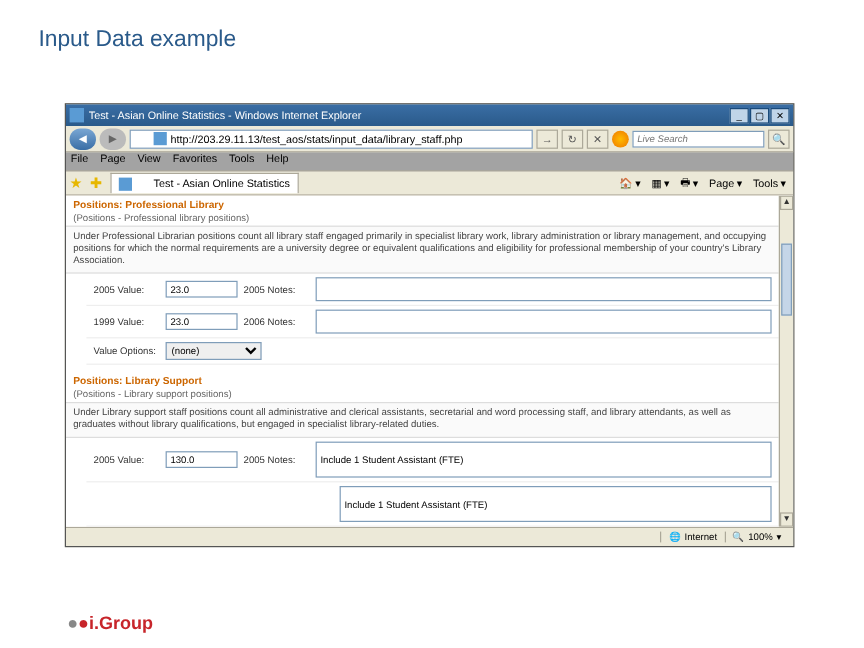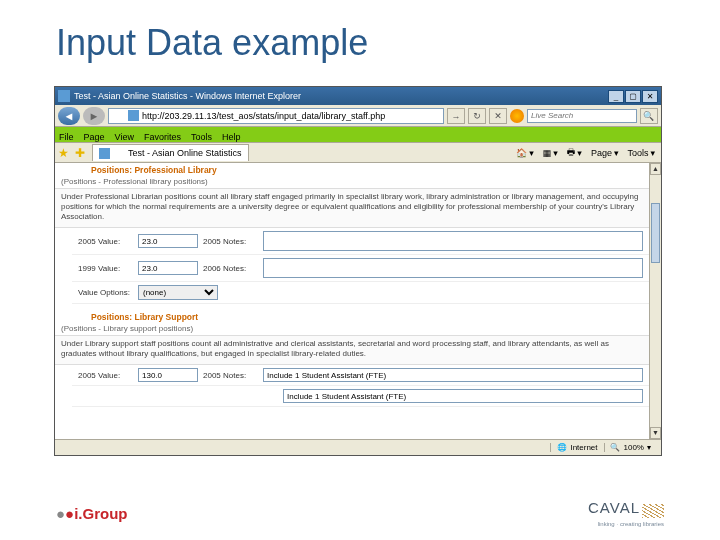--- a/index.html
+++ b/index.html
@@ -1,52 +1,52 @@
 <!DOCTYPE html>
 <html><head>
 <meta charset="utf-8">
 <style>
   * { box-sizing: border-box; margin: 0; padding: 0; }
   body { font-family: Tahoma, Arial, sans-serif; font-size: 9px; background: #fff; width: 720px; height: 540px; overflow: hidden; position: relative; }
   .slide { width: 720px; height: 540px; position: relative; background: #fff; }
-  .slide-title { font-family: Arial, sans-serif; font-size: 36px; color: #2a5a8a; padding: 22px 0 8px 56px; font-weight: normal; }
+  .slide-title { font-family: Arial, sans-serif; font-size: 19px; color: #2a5a8a; padding: 22px 0 8px 32px; font-weight: normal; }
   .browser { position: absolute; left: 54px; top: 86px; width: 608px; height: 370px; border: 1px solid #555; background: #ece9d8; display: flex; flex-direction: column; }
   .titlebar { height: 18px; background: linear-gradient(#3a6ea5,#2a5a8a); color: #fff; display: flex; align-items: center; padding: 0 3px; font-size: 9px; }
   .titlebar .t-icon { width: 12px; height: 12px; background: #5a9bd4; margin-right: 4px; }
   .titlebar .flex { flex: 1; }
   .win-btns { display: flex; gap: 1px; }
   .win-btn { width: 16px; height: 13px; background: #c0d4e8; border: 1px solid #1a4a7a; font-size: 8px; line-height: 11px; text-align: center; color: #000; }
   .navbar { height: 22px; background: #ece9d8; border-bottom: 1px solid #aca899; display: flex; align-items: center; padding: 0 3px; gap: 3px; }
   .nav-btn { width: 22px; height: 18px; border-radius: 10px; display: flex; align-items: center; justify-content: center; font-size: 11px; color: #fff; }
   .nav-back { background: linear-gradient(#7aa7d4,#3a6ea5); }
   .nav-fwd { background: #bbb; color: #666; }
   .addr { flex: 1; background: #fff; border: 1px solid #7f9db9; height: 16px; padding: 0 19px; font-size: 9px; line-height: 14px; display: flex; align-items: center; }
   .addr-icon { width: 11px; height: 11px; background: #5a9bd4; margin-right: 3px; }
   .small-btn { width: 18px; height: 16px; background: #ece9d8; border: 1px solid #aca899; font-size: 9px; line-height: 14px; text-align: center; color: #555; }
   .search-box { width: 110px; background: #fff; border: 1px solid #7f9db9; height: 14px; padding: 0 3px; font-size: 8px; color: #888; font-style: italic; line-height: 14px; }
   .live-icon { width: 14px; height: 14px; background: radial-gradient(#fb0,#e70); border-radius: 50%; }
-  .menubar { height: 16px; background: #84cc16; border-bottom: 1px solid #aca899; display: flex; align-items: flex-end; padding: 0 4px; gap: 10px; font-size: 9px; color: #000; }
+  .menubar { height: 16px; background: #a3a3a3; border-bottom: 1px solid #aca899; display: flex; align-items: flex-start; padding: 0 4px; gap: 10px; font-size: 9px; color: #000; }
   .tabbar { height: 20px; background: #ece9d8; border-bottom: 1px solid #aca899; display: flex; align-items: center; padding: 0 3px; gap: 3px; }
   .fav-star { width: 14px; height: 14px; color: #e7b700; font-size: 12px; }
   .tab { height: 17px; background: #fff; border: 1px solid #aca899; border-bottom: none; padding: 0 6px; display: flex; align-items: center; gap: 15px; font-size: 9px; }
   .tabbar .flex { flex: 1; }
   .tool-item { font-size: 9px; color: #000; display: flex; align-items: center; gap: 2px; padding: 0 3px; }
   .content { flex: 1; background: #fff; overflow: hidden; position: relative; font-size: 8px; color: #333; }
   .content-inner { position: absolute; inset: 0 12px 0 0; overflow: hidden; }
   .scrollbar { position: absolute; right: 0; top: 0; bottom: 0; width: 12px; background: #ece9d8; border-left: 1px solid #aca899; }
   .sb-btn { height: 12px; background: #ece9d8; border: 1px solid #aca899; font-size: 7px; text-align: center; line-height: 10px; }
   .sb-thumb { position: absolute; top: 40px; height: 60px; left: 1px; right: 1px; background: #c5d6e8; border: 1px solid #7f9db9; }
-  .section-head { padding: 2px 6px; font-weight: bold; color: #cc6600; font-size: 8.5px; margin-left: 30px; }
+  .section-head { padding: 2px 6px; font-weight: bold; color: #cc6600; font-size: 8.5px; }
   .section-sub { padding: 0 6px 2px; color: #666; font-size: 8px; }
   .section-desc { padding: 3px 6px 5px; color: #444; font-size: 8px; line-height: 1.25; border-top: 1px solid #ddd; border-bottom: 1px solid #ddd; background: #fafafa; }
   .row { display: flex; align-items: center; padding: 3px 6px; gap: 5px; border-bottom: 1px solid #eee; margin-left: 17px; }
   .lbl { width: 55px; font-size: 8px; color: #333; }
   .val-input { width: 60px; height: 14px; border: 1px solid #7f9db9; background: #fff; font-size: 8px; padding: 0 3px; }
   .notes-lbl { width: 55px; font-size: 8px; color: #333; }
-  .notes-input { flex: 1; height: 14px; border: 1px solid #7f9db9; background: #fff; font-size: 8px; padding: 0 3px; }
+  .notes-input { flex: 1; height: 30px; border: 1px solid #7f9db9; background: #fff; font-size: 8px; padding: 0 3px; }
   .notes-input.tall { height: 20px; }
   .sel { width: 80px; height: 15px; border: 1px solid #7f9db9; background: #efefef; font-size: 8px; }
   .gap { height: 6px; }
   .statusbar { height: 16px; background: #ece9d8; border-top: 1px solid #aca899; display: flex; align-items: center; padding: 0 4px; font-size: 8px; }
   .statusbar .flex { flex: 1; }
   .zone { display: flex; align-items: center; gap: 3px; border-left: 1px solid #aca899; padding: 0 6px; }
   .zoom { border-left: 1px solid #aca899; padding: 0 6px; display: flex; align-items: center; gap: 3px; }
   .footer { position: absolute; left: 0; right: 0; bottom: 12px; display: flex; justify-content: space-between; align-items: center; padding: 0 56px; gap: 24px; }
   .logo-igroup { font-family: Arial; font-size: 15px; color: #c7252a; font-weight: bold; }
   .logo-igroup .dot { color: #c7252a; }
@@ -169,18 +169,14 @@
         <span>🔍</span>
         <span>100%</span> ▾
       </div>
     </div>
   </div>
 
   <div class="footer">
     <div class="logo-igroup">
       <span style="color:#888">●</span><span class="dot">●</span><span>i.Group</span>
     </div>
-    <div class="logo-caval">
-      <span class="w">CAVAL</span><span class="caval-mark"></span><br>
-      <span class="sub">linking · creating libraries</span>
-    </div>
   </div>
 </div>
 
 </body></html>

